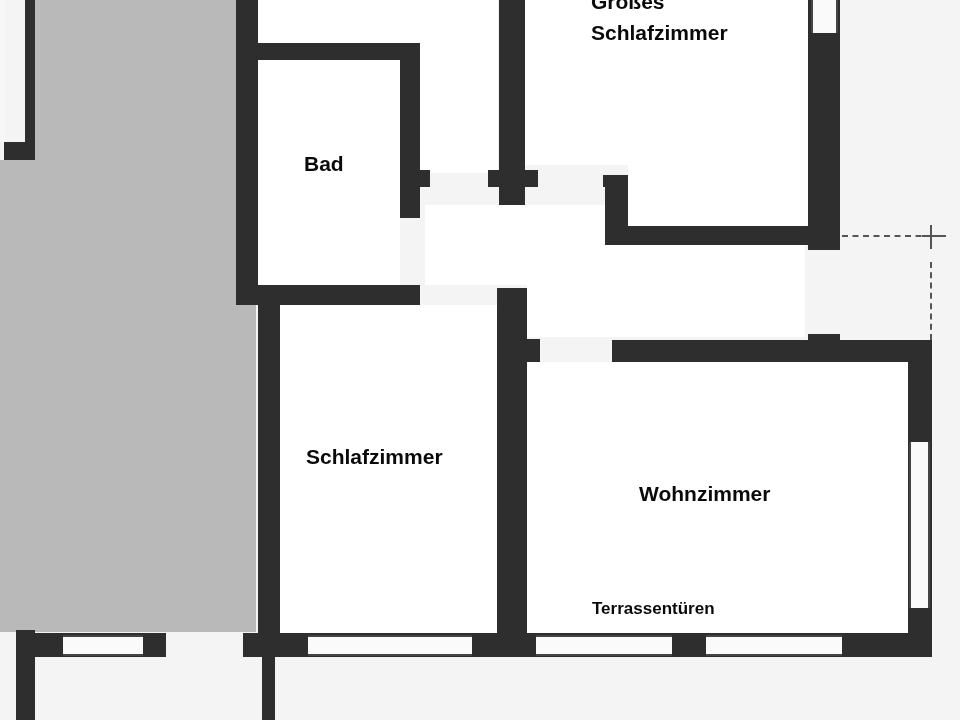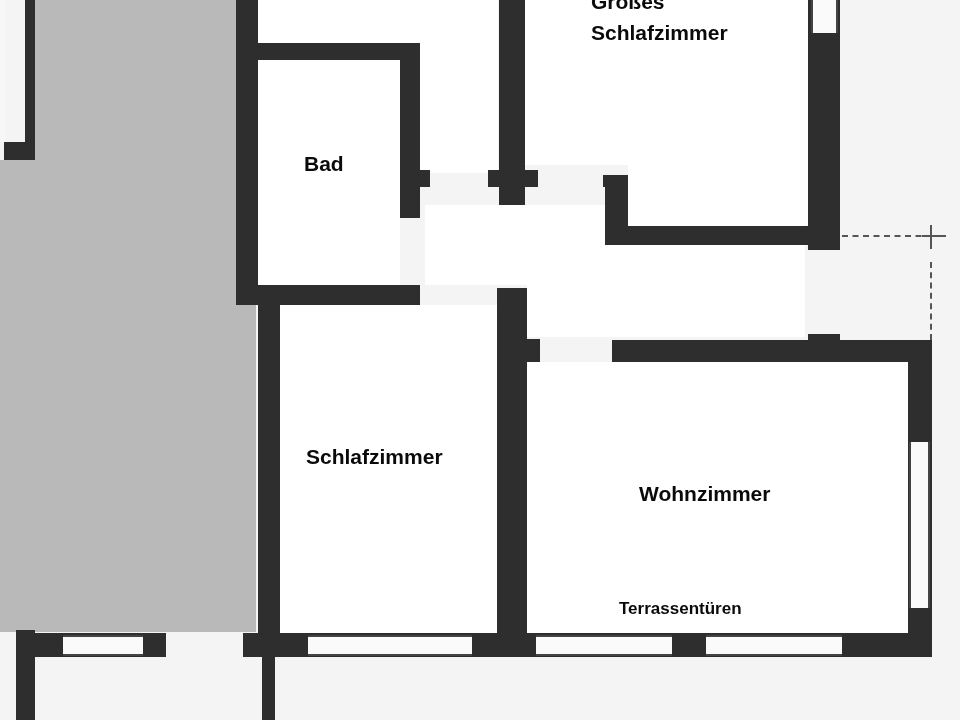--- a/index.html
+++ b/index.html
@@ -97,14 +97,14 @@
   </div>
 
   <div class="label" style="left:304px;top:148px;">Bad</div>
 
   <div class="label" style="left:306px;top:441px;">
     <div>Schlafzimmer</div>
   </div>
 
   <div class="label" style="left:615px;top:478px;margin-left:24px;">Wohnzimmer</div>
 
-  <div class="label small" style="left:619px;top:598px;">Terrassentüren</div>
+  <div class="label small" style="left:592px;top:598px;">Terrassentüren</div>
 </div>
 
 </body></html>

